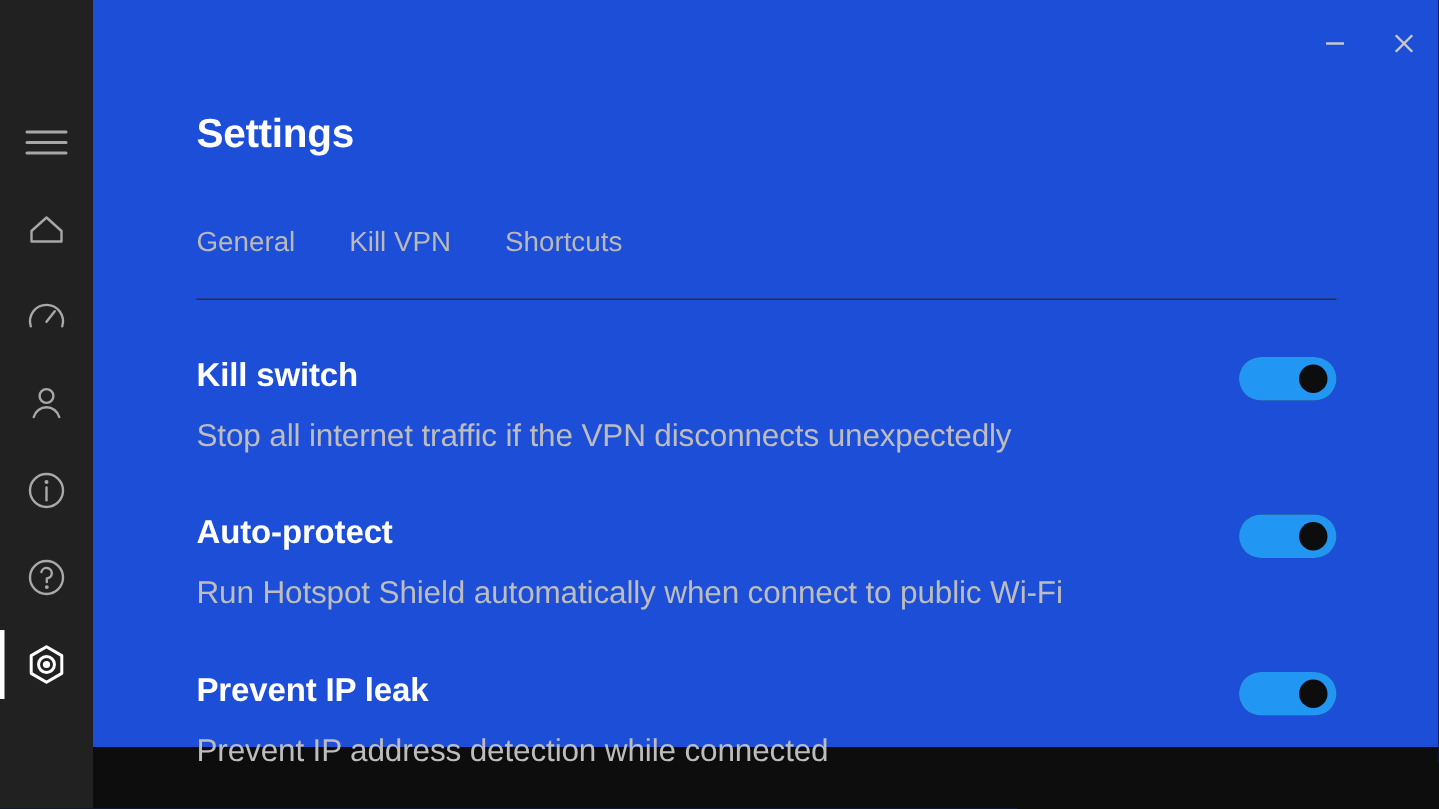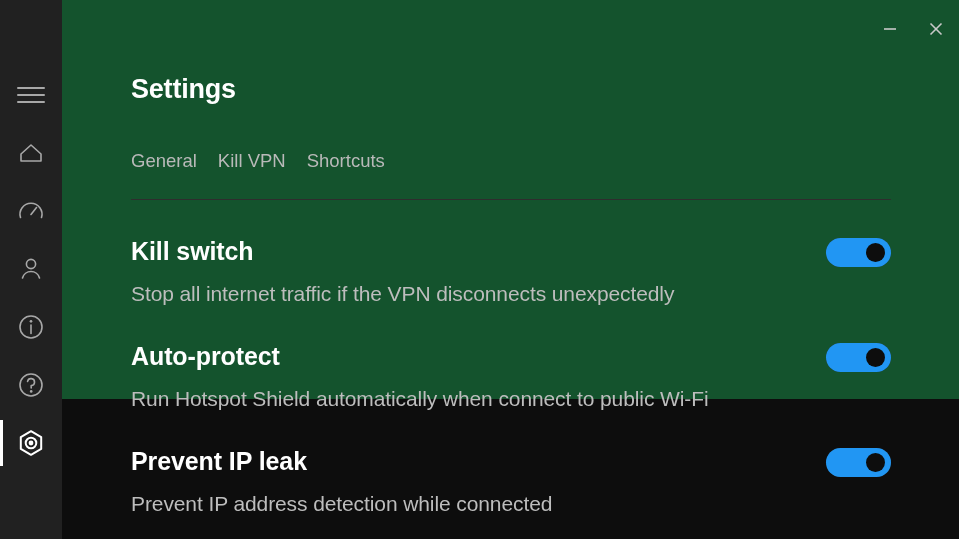--- a/index.html
+++ b/index.html
@@ -74,22 +74,22 @@
     height: 2px;
     width: 100%;
     background: #a8a8a8;
     border-radius: 1px;
   }
 
   
   #main {
     position: relative;
     flex: 1 1 auto;
-    height: 399px;
-    background: #14532d;
+    height: 498px;
+    background: #1d4ed8;
   }
 
   
   #window-controls {
     position: absolute;
     top: 0;
     right: 0;
     height: 58px;
     display: flex;
     align-items: center;
@@ -116,21 +116,21 @@
   }
 
   
   #tabs {
     position: absolute;
     left: 69px;
     top: 150px;
     width: 760px;
     display: flex;
     align-items: flex-end;
-    gap: 21px;
+    gap: 36px;
   }
   .tab {
     position: relative;
     font-size: 18.5px;
     color: #b9b9b9;
     padding-bottom: 14px;
     cursor: pointer;
     white-space: nowrap;
   }
   .tab.active {
@@ -164,21 +164,21 @@
     width: 760px;
   }
 
   .setting-row {
     position: relative;
     height: 105px;
     padding-right: 92px;
   }
 
   .setting-title {
-    font-size: 25px;
+    font-size: 22px;
     font-weight: bold;
     color: #ffffff;
     padding-top: 11px;
     letter-spacing: -0.1px;
   }
 
   .setting-desc {
     font-size: 21px;
     color: #bdbdbd;
     padding-top: 16px;

